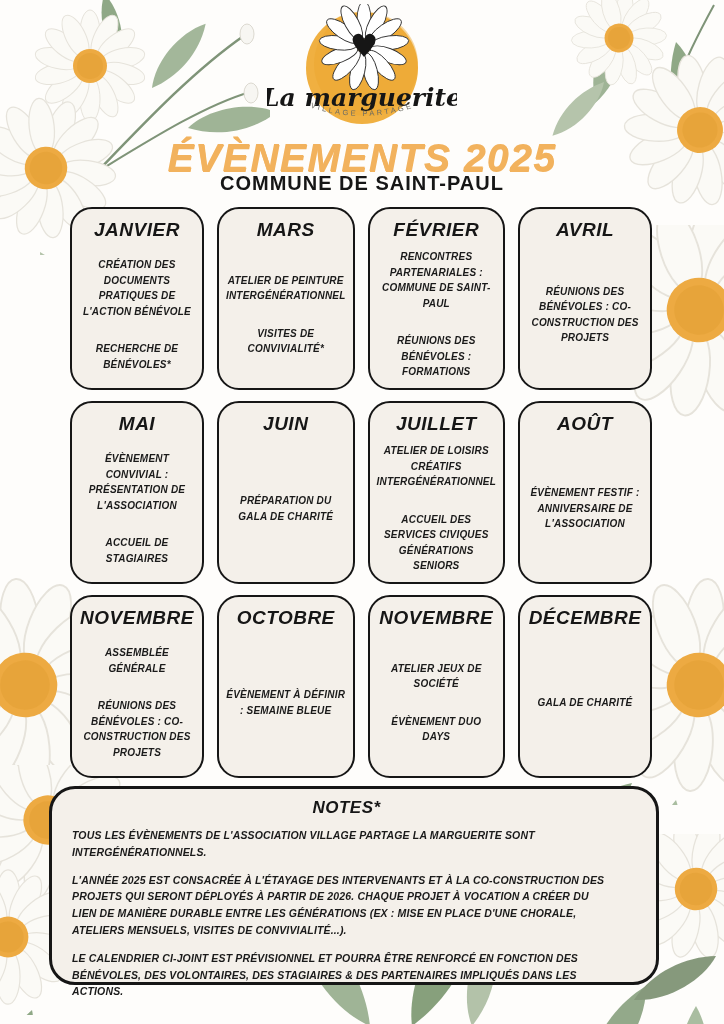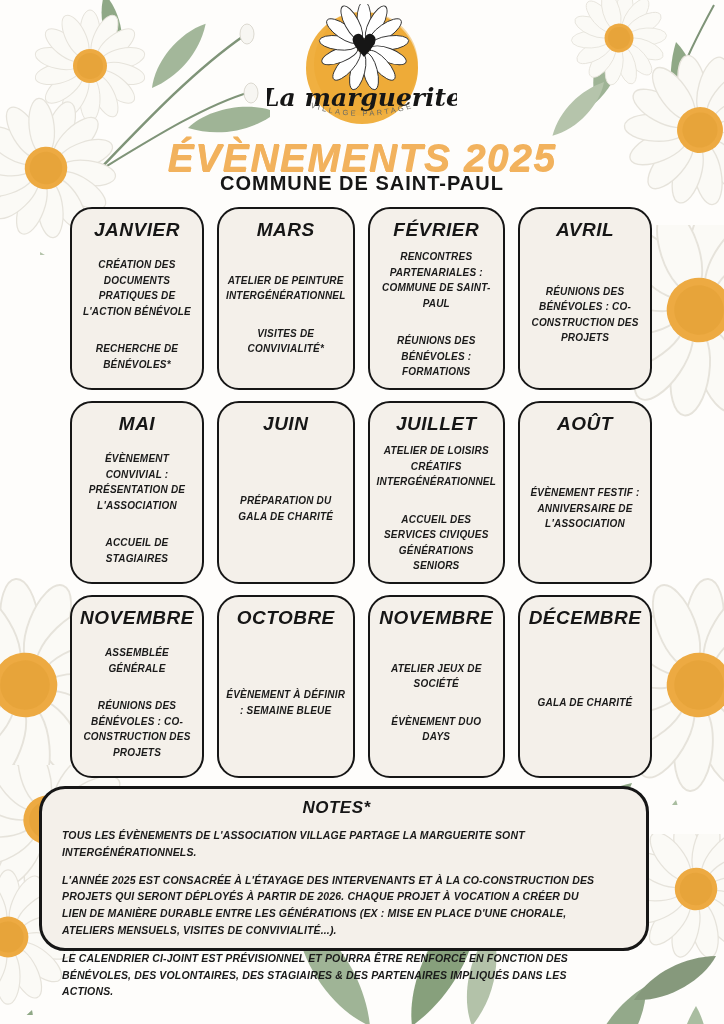--- a/index.html
+++ b/index.html
@@ -73,21 +73,21 @@
   .event {
     text-align: center;
     font-size: 10px; font-weight: bold; font-style: italic;
     line-height: 1.55;
     letter-spacing: 0.2px;
     color: #1a1a1a;
   }
   .event:empty { display: none; }
 
   .notes {
-    position: absolute; top: 786px; left: 39px; width: 610px; height: 165px;
+    position: absolute; top: 786px; left: 49px; width: 610px; height: 199px;
     background: #f4f0ea;
     border: 3px solid #161616;
     border-radius: 26px;
     box-sizing: border-box;
     padding: 9px 35px 10px 20px;
   }
   .notes-title {
     text-align: center;
     font-size: 17px; font-weight: bold; font-style: italic;
     letter-spacing: 0.5px;

